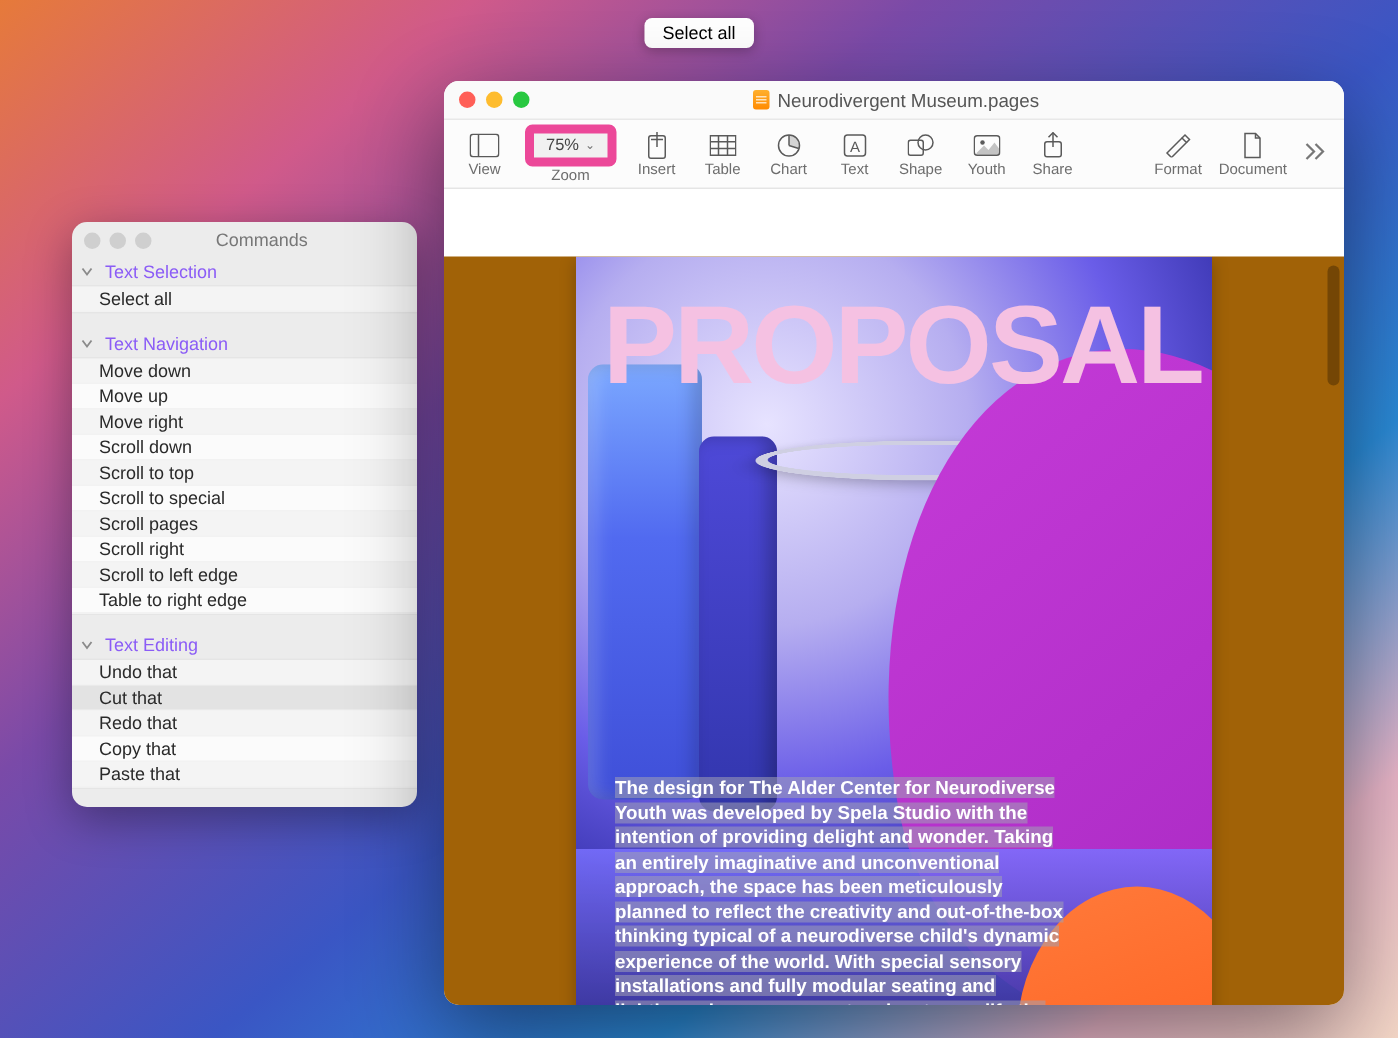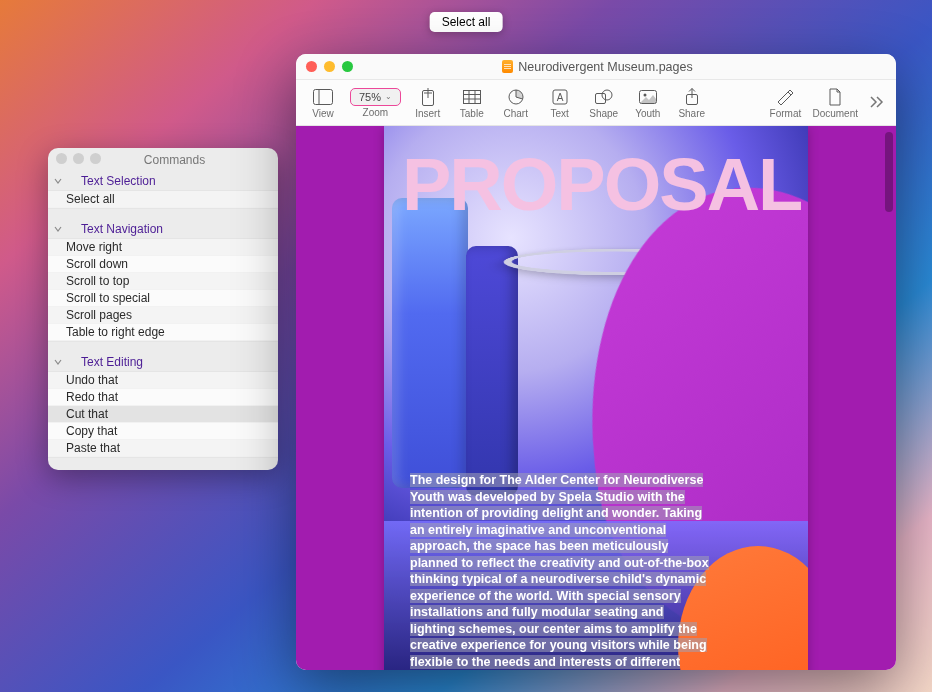--- a/index.html
+++ b/index.html
@@ -18,29 +18,29 @@
 
   
   .commands {
     position:absolute; left:48px; top:148px; width:230px;
     background:#ececec; border-radius:10px;
     box-shadow:0 8px 30px rgba(0,0,0,.35);
     padding-bottom:12px;
     font-size:12px; color:#333;
   }
   .commands-titlebar{
-    display:flex; align-items:flex-start; padding:5px 8px 4px 8px;
+    display:flex; align-items:center; padding:5px 8px 4px 8px;
     border-top-left-radius:10px;border-top-right-radius:10px;
   }
   .commands-titlebar .dots{display:flex;gap:6px;margin-right:8px;}
   .commands-titlebar .dot{width:11px;height:11px;border-radius:50%;background:#cfcfcf;}
   .commands-titlebar .title{flex:1;text-align:center;color:#777;font-size:12px;margin-left:-30px;}
   .cmd-section-header{
-    display:flex;align-items:center;gap:19px;padding:3px 6px 2px 6px;
-    color:#4c1d95;font-size:12px;
+    display:flex;align-items:center;gap:8px;padding:3px 6px 2px 6px;
+    color:#8b5cf6;font-size:12px;
   }
   .cmd-section-header .chev{
     width:8px;height:8px;display:inline-block;
   }
   .cmd-section-header .chev svg{display:block;}
   .cmd-list{padding:0;margin:0;border-top:1px solid #e5e5e5;border-bottom:1px solid #e5e5e5;}
   .cmd-item{
     padding:1px 0 1px 18px; font-size:12px; color:#2a2a2a;
     border-bottom:1px solid #f2f2f2;
     background:#fbfbfb;
@@ -70,29 +70,29 @@
     height:46px;background:#fcfcfc;border-bottom:1px solid #e5e5e5;
     display:flex;align-items:center;padding:0 6px;gap:2px;
   }
   .tb-item{
     display:flex;flex-direction:column;align-items:center;justify-content:center;
     min-width:42px;height:100%;padding:0 4px;cursor:default;
   }
   .tb-icon{height:20px;display:flex;align-items:center;justify-content:center;color:#5a5a5a;}
   .tb-label{font-size:10px;color:#6d6d6d;margin-top:1px;}
   .zoom-pill{
-    background:#f1f1f1;border:1px solid #ec4899;border-radius:5px;
+    background:#f1f1f1;border:6px solid #ec4899;border-radius:5px;
     padding:2px 8px;font-size:11px;color:#444;display:flex;align-items:center;gap:4px;
   }
   .zoom-pill .dd{font-size:8px;color:#777;}
   .tb-spacer{flex:1;}
   .tb-overflow{color:#777;font-size:16px;padding:0 6px;cursor:default;}
 
   .pw-canvas{
-    flex:1;background:#a21caf;display:flex;justify-content:center;align-items:flex-start;overflow:hidden;position:relative;
+    flex:1;background:#a16207;display:flex;justify-content:center;align-items:flex-start;overflow:hidden;position:relative;margin-top:45px;
   }
   
   .scrollbar-v{position:absolute;right:2px;top:6px;bottom:6px;width:10px;}
   .scrollbar-v .thumb{position:absolute;left:1px;top:0;width:8px;height:80px;border-radius:4px;background:rgba(0,0,0,.28);} 
 
   .page{
     margin-top:0;width:424px;height:560px;background:#fff;box-shadow:0 2px 10px rgba(0,0,0,.25);
     position:relative;overflow:hidden;
   }
   .page-art{position:absolute;inset:0;background:radial-gradient(circle at 30% 20%, #e7e3ff 0%, #b6aef0 25%, #6a5de8 45%, #3e39b5 60%, #2a2770 80%);}
@@ -144,40 +144,44 @@
       <div style="height: 10px;"></div>
       <div class="cmd-section-header">
         <span class="chev">
           <svg width="8" height="8" viewBox="0 0 8 8">
             <polyline points="1,2 4,6 7,2" fill="none" stroke="#8a8a8a" stroke-width="1.2"></polyline>
           </svg>
         </span>
         <span>Text Navigation</span>
       </div>
       <div class="cmd-list">
+        <div class="cmd-item">Move down</div>
+        <div class="cmd-item">Move up</div>
         <div class="cmd-item">Move right</div>
         <div class="cmd-item">Scroll down</div>
         <div class="cmd-item">Scroll to top</div>
         <div class="cmd-item">Scroll to special</div>
         <div class="cmd-item">Scroll pages</div>
+        <div class="cmd-item">Scroll right</div>
+        <div class="cmd-item">Scroll to left edge</div>
         <div class="cmd-item">Table to right edge</div>
       </div>
       <div style="height: 10px;"></div>
       <div class="cmd-section-header">
         <span class="chev">
           <svg width="8" height="8" viewBox="0 0 8 8">
             <polyline points="1,2 4,6 7,2" fill="none" stroke="#8a8a8a" stroke-width="1.2"></polyline>
           </svg>
         </span>
         <span>Text Editing</span>
       </div>
       <div class="cmd-list">
         <div class="cmd-item">Undo that</div>
+        <div class="cmd-item highlight">Cut that</div>
         <div class="cmd-item">Redo that</div>
-        <div class="cmd-item highlight">Cut that</div>
         <div class="cmd-item">Copy that</div>
         <div class="cmd-item">Paste that</div>
       </div>
     </div>
 </div>
 
 <div class="pages-window">
   <div class="pw-titlebar">
     <div class="traffic">
       <div class="tdot red"></div>

